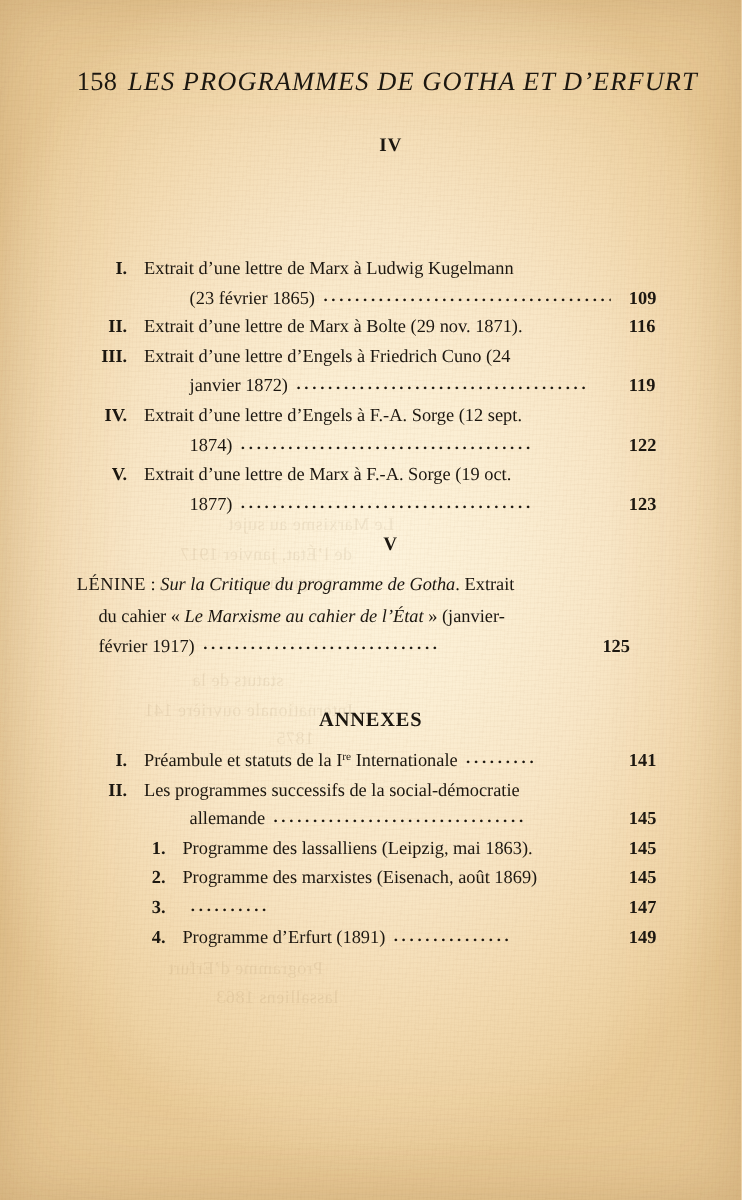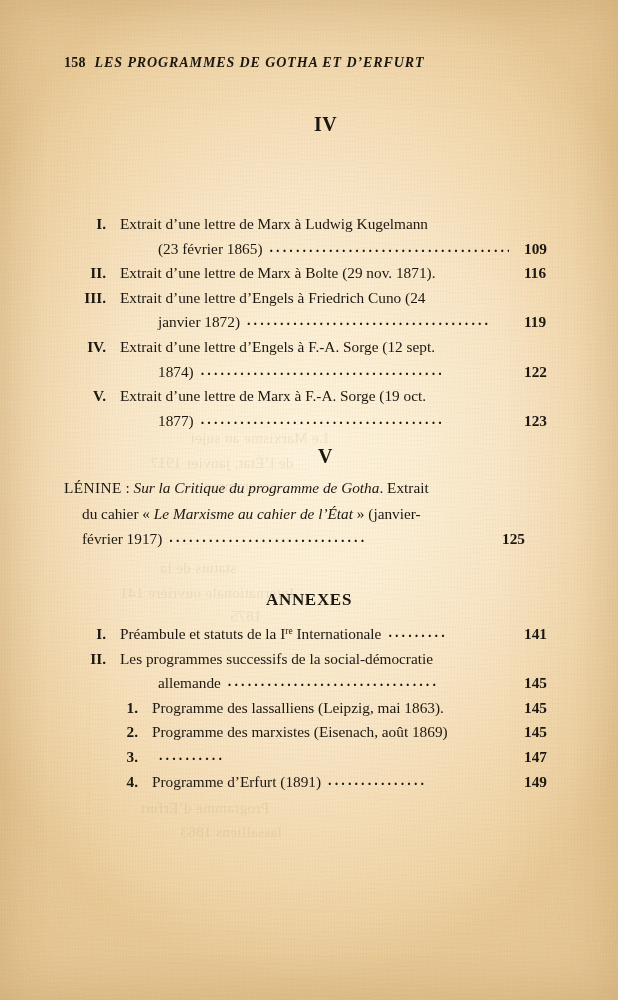--- a/index.html
+++ b/index.html
@@ -68,34 +68,34 @@
     position: relative;
     z-index: 3;
     color: #1c1710;
     height: 100%;
   }
 
   .running-head {
     position: absolute;
     top: 55px;
     left: 64px;
-    font-weight: bold;
-    font-size: 14px;
+    font-weight: normal;
+    font-size: 22px;
     letter-spacing: .2px;
     white-space: nowrap;
   }
   .running-head .folio { font-style: normal; margin-right: 9px; }
   .running-head .rh-title { font-style: italic; letter-spacing: .9px; }
 
   .sec-num {
     position: absolute;
     left: 0; right: 15px;
     text-align: center;
     font-weight: bold;
-    font-size: 20px;
+    font-size: 16px;
     letter-spacing: .5px;
     padding-left: 48px;
   }
   .sec-num.iv { top: 113px; }
   .sec-num.v  { top: 445px; }
 
   .annexes-head {
     position: absolute;
     top: 590px;
     left: 0; right: 0;

